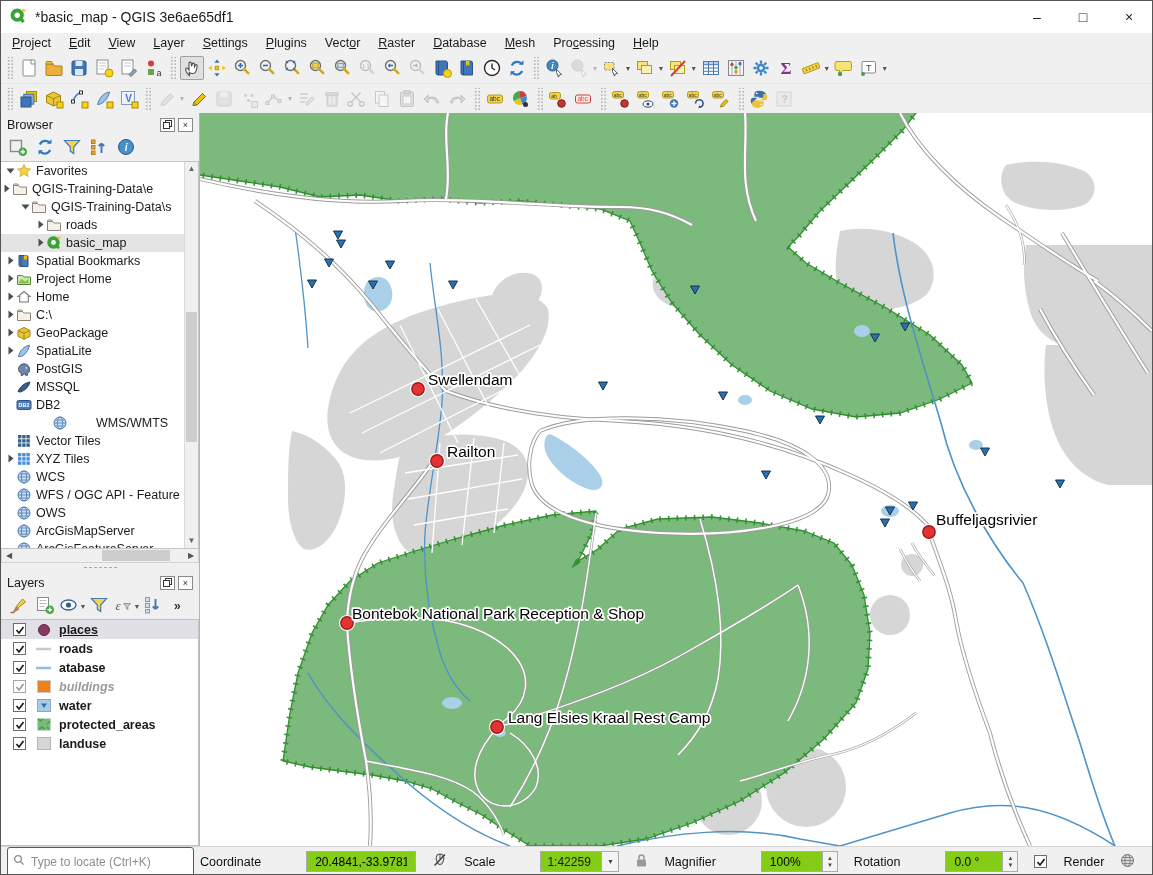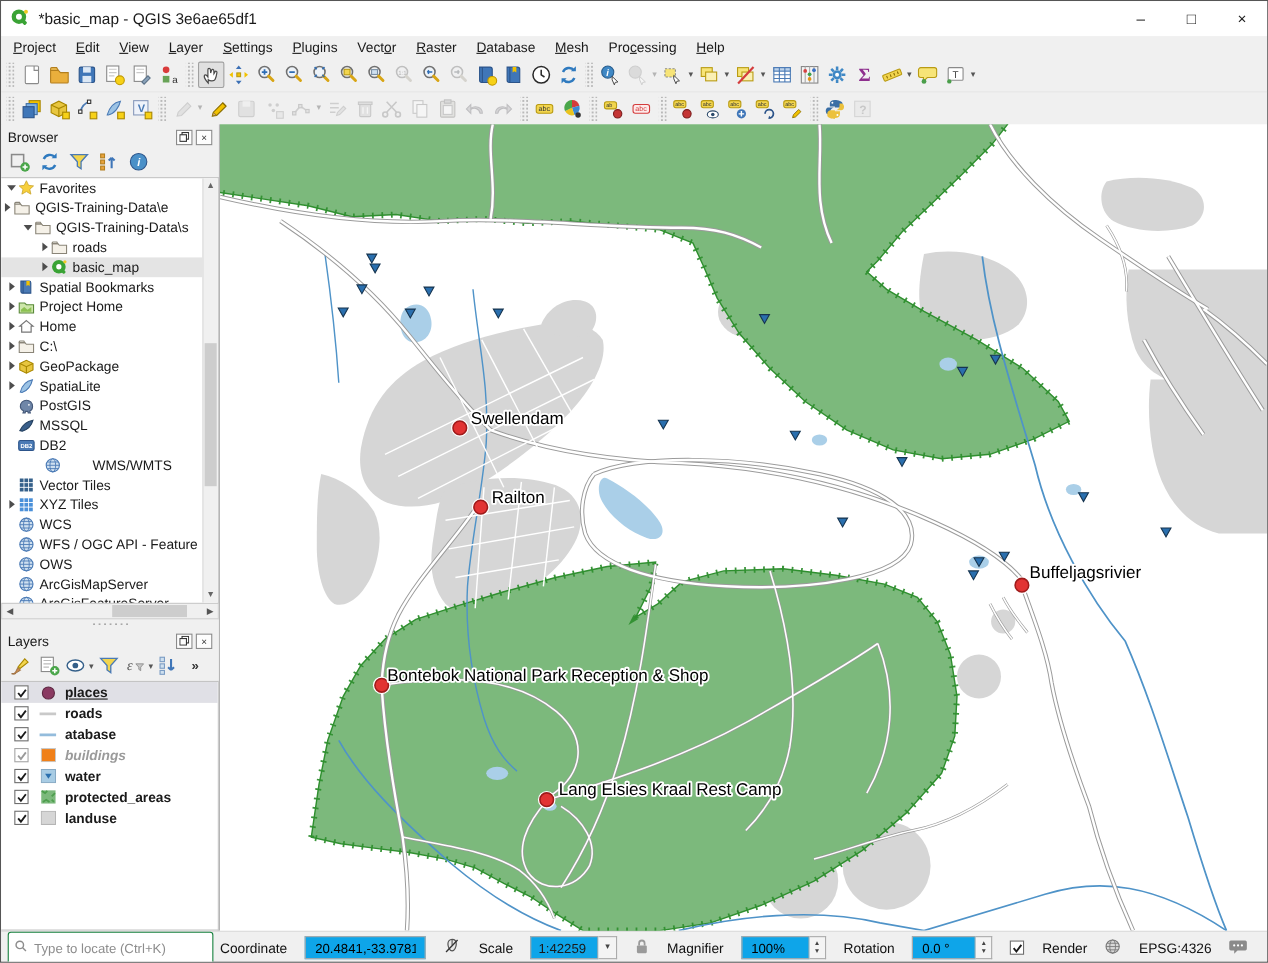--- a/index.html
+++ b/index.html
@@ -56,21 +56,21 @@
   .lname.under{text-decoration:underline;}
   
   .canvas{flex:1;background:#fff;position:relative;border-left:1px solid #b5b5b5;}
   .canvas svg{display:block;}
   
   .statusbar{height:30px;display:flex;align-items:center;background:#f0f0f0;border-top:1px solid #d6d6d6;padding:0 6px;font-size:12.5px;gap:6px;}
   .locator{width:202px;height:30px;border:1px solid #15803d;border-radius:3px;background:#fff;display:flex;align-items:center;padding:0 5px;gap:4px;}
   .locator input{border:none;outline:none;flex:1;font-size:12px;color:#000;font-family:"Liberation Sans",sans-serif;background:transparent;}
   .locator input::placeholder{color:#8d8d8d;}
   .sb-label{color:#111;}
-  .sb-box{height:21px;border:1px solid #ababab;background:#0ea5e9;display:flex;align-items:center;padding:0 6px;font-size:12px;}
+  .sb-box{height:21px;border:1px solid #ababab;background:#84cc16;display:flex;align-items:center;padding:0 6px;font-size:12px;margin-left:29px;}
   .sb-input{border:none;outline:none;font-size:12px;font-family:"Liberation Sans",sans-serif;width:100%;background:transparent;}
   .combo-arrow{width:17px;height:21px;border:1px solid #ababab;border-left:none;background:#f4f4f4;display:flex;align-items:center;justify-content:center;font-size:7px;color:#444;}
   .spin{width:15px;height:21px;border:1px solid #ababab;border-left:none;background:#f4f4f4;display:flex;flex-direction:column;align-items:center;justify-content:center;font-size:6px;color:#444;line-height:7px;}
   .rightcluster{margin-left:auto;display:flex;align-items:center;gap:16px;}
   .sbgrip{width:10px;height:18px;margin-left:4px;background-image:radial-gradient(#b0b0b0 1px,transparent 1.1px);background-size:4px 4px;}
 </style>
 </head>
 <body>
 
 <div class="app">
@@ -869,21 +869,21 @@
             <div class="trow" style="padding-left: 4px;">
               <span class="texp"></span>
               <span class="ticon">
                 <svg width="16" height="16" viewBox="0 0 16 16">
                   <rect x="1" y="3.5" width="14" height="9" rx="1.5" fill="#4a7ab5" stroke="#2c548a"></rect>
                   <text x="2.6" y="10.3" font-size="5.4" fill="#fff" font-weight="bold">DB2</text>
                 </svg>
               </span>
               <span>DB2</span>
             </div>
-            <div class="trow" style="padding-left: 4px; gap: 24px;">
+            <div class="trow" style="padding-left: 16px; gap: 24px;">
               <span class="texp"></span>
               <span class="ticon">
                 <svg width="16" height="16" viewBox="0 0 16 16">
                   <circle cx="8" cy="8" r="6" fill="#cfe0f0" stroke="#4a7ab5"></circle>
                   <ellipse cx="8" cy="8" rx="2.6" ry="6" fill="none" stroke="#4a7ab5" stroke-width=".8"></ellipse>
                   <path d="M2 8h12M3 5h10M3 11h10" stroke="#4a7ab5" stroke-width=".8"></path>
                 </svg>
               </span>
               <span>WMS/WMTS</span>
             </div>

